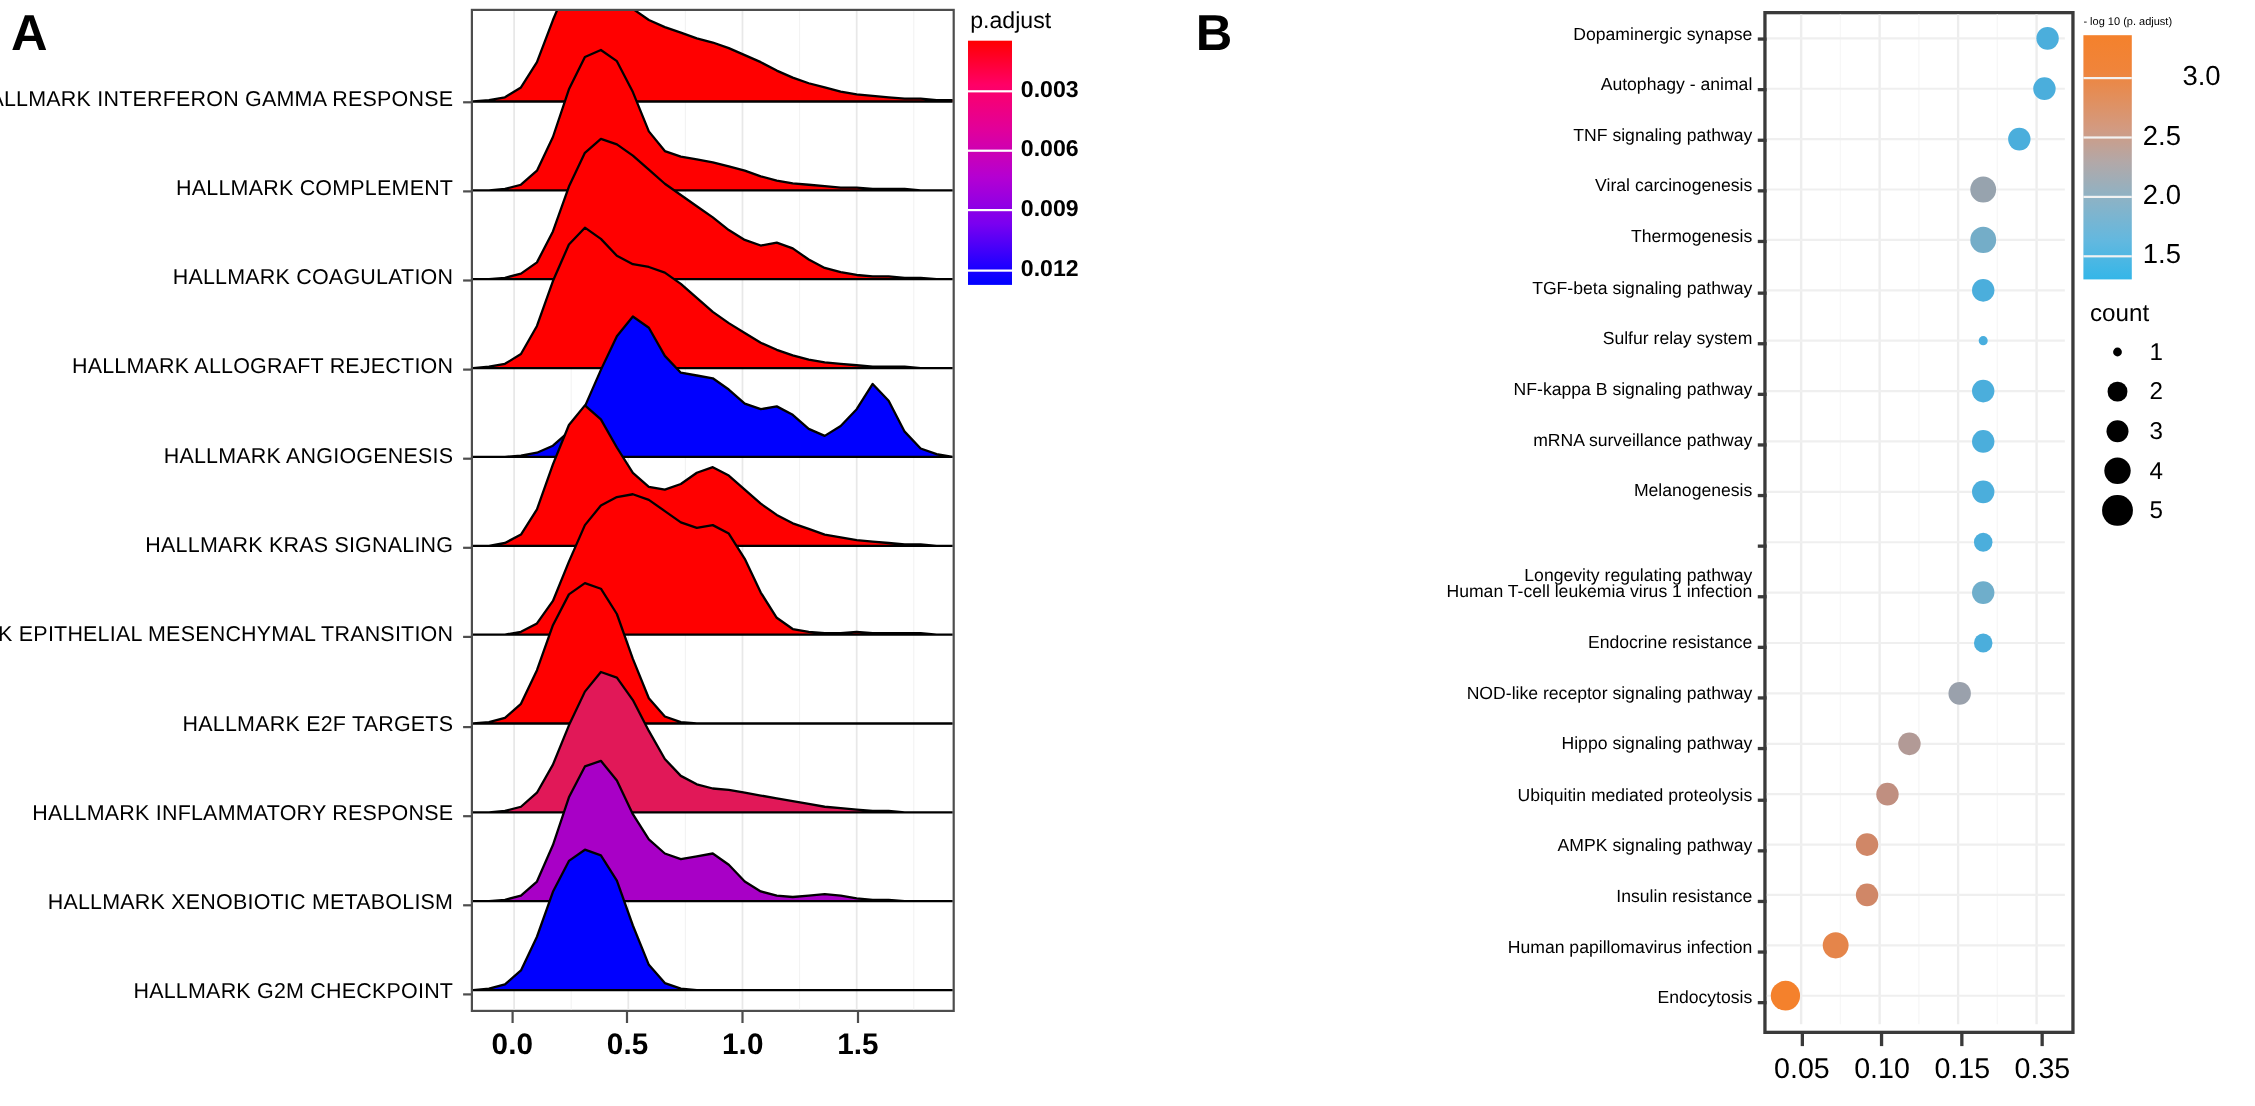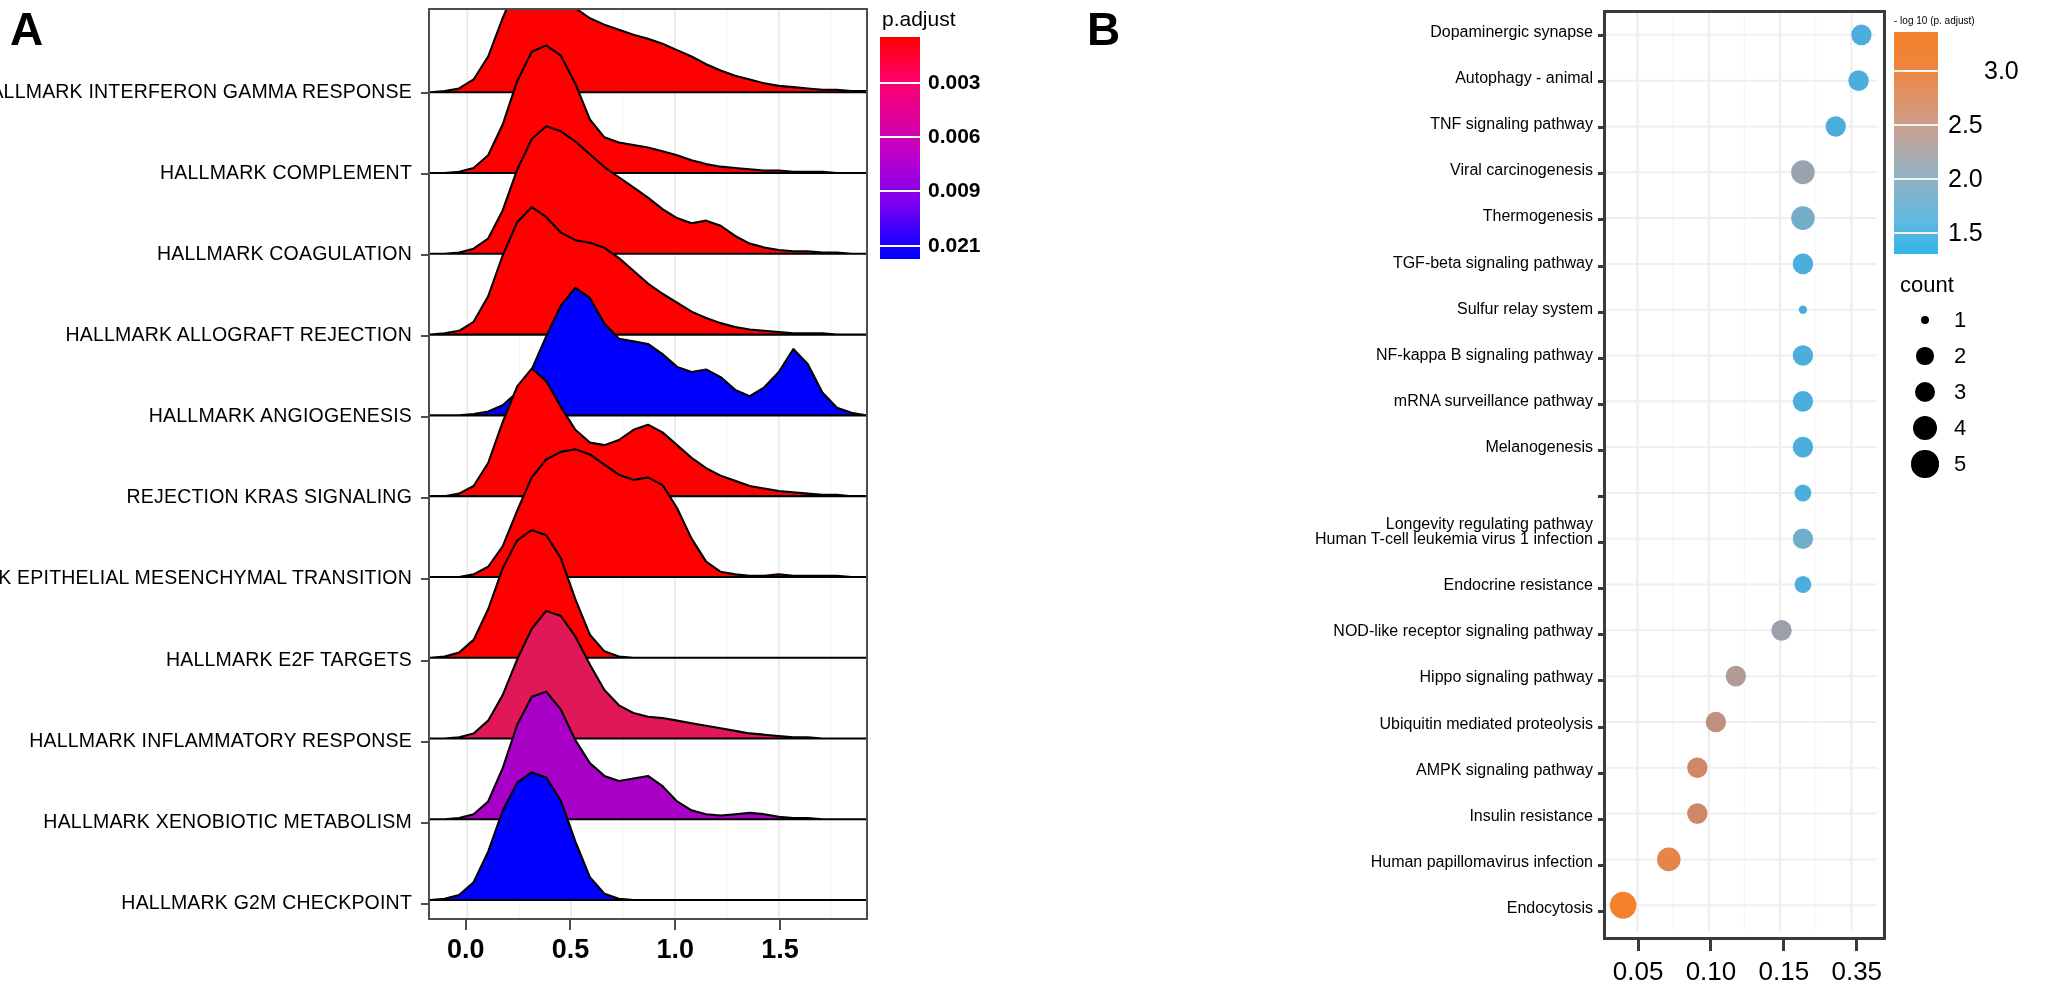--- a/index.html
+++ b/index.html
@@ -76,21 +76,21 @@
 <div id="panelA">
 
   <div id="panelA-letter" class="panel-letter">A</div>
 
   <div id="ridge-labels">
       <div class="ridge-label" style="top: 90.6256px;">HALLMARK INTERFERON GAMMA RESPONSE</div>
       <div class="ridge-label" style="top: 171.763px;">HALLMARK COMPLEMENT</div>
       <div class="ridge-label" style="top: 252.9px;">HALLMARK COAGULATION</div>
       <div class="ridge-label" style="top: 334.038px;">HALLMARK ALLOGRAFT REJECTION</div>
       <div class="ridge-label" style="top: 415.175px;">HALLMARK ANGIOGENESIS</div>
-      <div class="ridge-label" style="top: 496.313px;">REJECTION KRAS SIGNALING</div>
+      <div class="ridge-label" style="top: 496.313px;">HALLMARK KRAS SIGNALING</div>
       <div class="ridge-label" style="top: 577.45px;">HALLMARK EPITHELIAL MESENCHYMAL TRANSITION</div>
       <div class="ridge-label" style="top: 658.588px;">HALLMARK E2F TARGETS</div>
       <div class="ridge-label" style="top: 739.725px;">HALLMARK INFLAMMATORY RESPONSE</div>
       <div class="ridge-label" style="top: 820.863px;">HALLMARK XENOBIOTIC METABOLISM</div>
       <div class="ridge-label" style="top: 902px;">HALLMARK G2M CHECKPOINT</div>
     </div>
 
   <div id="ridge-plot">
     <svg id="ridge-svg" viewBox="0 0 440 912" preserveAspectRatio="none">
         <g>
@@ -143,21 +143,21 @@
     <div id="padjust-title">p.adjust</div>
     <div id="padjust-bar-wrap">
       <div id="padjust-bar"></div>
     <div class="pa-tick" style="top: 45.122px;"></div>
         <div class="pa-lab" style="top: 45.122px;">0.003</div>
         <div class="pa-tick" style="top: 99.2683px;"></div>
         <div class="pa-lab" style="top: 99.2683px;">0.006</div>
         <div class="pa-tick" style="top: 153.415px;"></div>
         <div class="pa-lab" style="top: 153.415px;">0.009</div>
         <div class="pa-tick" style="top: 207.561px;"></div>
-        <div class="pa-lab" style="top: 207.561px;">0.021</div>
+        <div class="pa-lab" style="top: 207.561px;">0.012</div>
       </div>
   </div>
 </div>
 
 <div id="panelB">
 
   <div id="panelB-letter" class="panel-letter" style="left:67px;top:6px;">B</div>
 
   <div id="dot-labels">
       <div class="dot-label" style="top: 32px;">Dopaminergic synapse</div>

